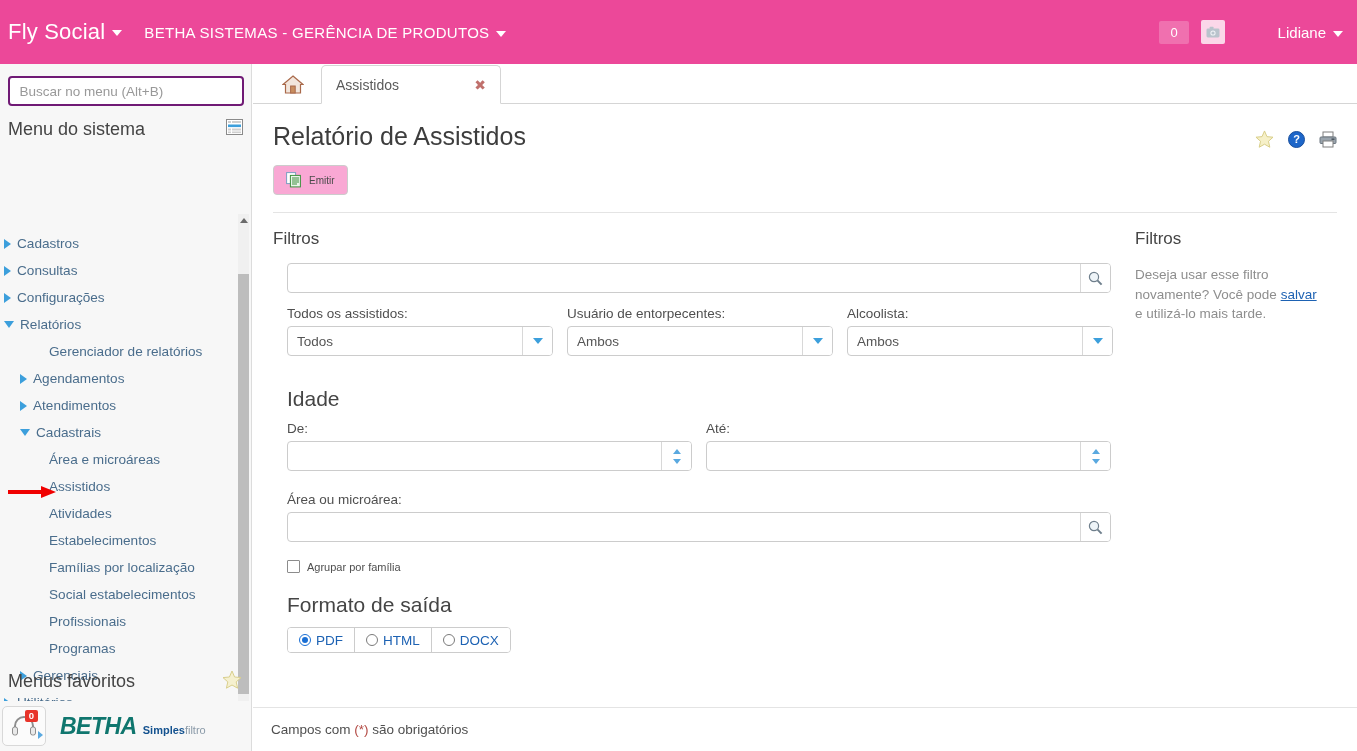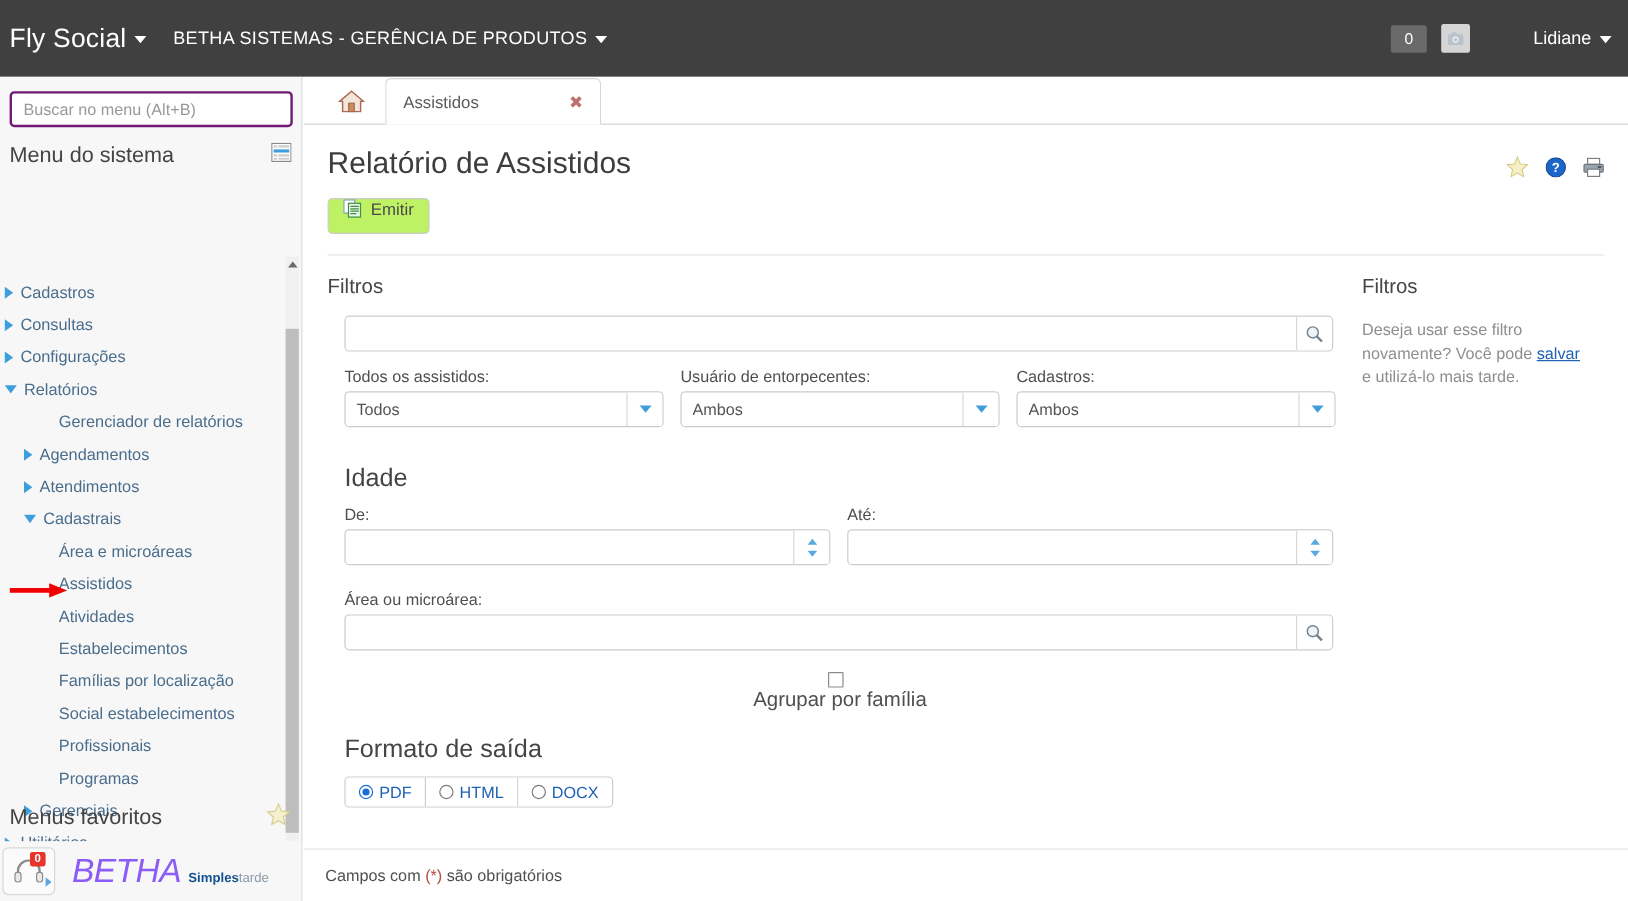--- a/index.html
+++ b/index.html
@@ -9,21 +9,21 @@
     overflow: hidden;
     font-family: "Liberation Sans", sans-serif;
     background: #ffffff;
     color: #333;
   }
 
   
   #topbar {
     position: absolute; top: 0; left: 0;
     width: 1357px; height: 64px;
-    background: #404040;
+    background: #ec4899;
     display: flex; align-items: center;
     color: #fff;
   }
   .brand {
     font-size: 22px; margin-left: 8px; letter-spacing: .2px;
     white-space: nowrap;
   }
   .caret-d {
     display: inline-block;
     width: 0; height: 0;
@@ -176,22 +176,22 @@
     background: #e8342a; color: #fff;
     font-size: 9.5px; font-weight: bold;
     border-radius: 2px;
     padding: 1px 4px;
     line-height: 1.1;
   }
   .logo-wrap {
     margin-left: 14px; display: flex; align-items: baseline;
   }
   .logo-betha {
-    font-size: 28px; font-weight: normal; font-style: italic;
-    color: #8b5cf6; letter-spacing: -.5px;
+    font-size: 23px; font-weight: bold; font-style: italic;
+    color: #0f766e; letter-spacing: -.5px;
   }
   .logo-simples { font-size: 11px; margin-left: 6px; }
   .logo-simples b { color: #14528f; font-weight: bold; }
   .logo-simples span { color: #8a9aa8; }
 
   
   #main {
     position: absolute; top: 64px; left: 253px;
     width: 1104px; height: 687px;
     background: #fff;
@@ -236,26 +236,26 @@
     line-height: 1;
   }
   #title-icons {
     position: absolute; top: 66px; right: 20px;
     display: flex; align-items: center; gap: 14px;
   }
 
   #emitir {
     margin: 16px 0 0 20px;
     height: 30px;
-    display: inline-flex; 
+    display: inline-flex; align-items: center;
     padding: 0 12px;
     border: 1px solid #cccccc;
     border-radius: 4px;
-    background: #bef264;
-    font-size: 14px; color: #4a4a4a;
+    background: #f9a8d4;
+    font-size: 10px; color: #4a4a4a;
     cursor: pointer;
     font-family: "Liberation Sans", sans-serif;
   }
   #emitir .ico { margin-right: 7px; display:flex; }
 
   #divider {
     margin: 17px 20px 0 20px;
     border-top: 1px solid #e4e4e4;
   }
 
@@ -318,21 +318,21 @@
   .spin-dn {
     width:0;height:0;border-left:4px solid transparent;border-right:4px solid transparent;border-top:5px solid #5aa9e0;
   }
   .sel-caret {
     width:0;height:0;border-left:5px solid transparent;border-right:5px solid transparent;border-top:6px solid #3c9fdc;
   }
 
   .chk-row {
     display: flex; align-items: center;
     margin: 18px 0 0 14px;
-    font-size: 17px; color: #4f4f4f; flex-direction: column;
+    font-size: 11px; color: #4f4f4f;
   }
   .chk-box {
     width: 13px; height: 13px;
     border: 1px solid #8c8c8c;
     background: #fff;
     margin-right: 7px;
     border-radius: 1px;
   }
 
   .radio-group {
@@ -543,21 +543,21 @@
       <svg width="26" height="20" viewBox="0 0 26 20">
         <path d="M4 13 V10 a9 9 0 0 1 18 0 v3" fill="none" stroke="#8d8d8d" stroke-width="2"></path>
         <rect x="1.5" y="11" width="5" height="8" rx="2" fill="#e9e9e9" stroke="#8d8d8d"></rect>
         <rect x="19.5" y="11" width="5" height="8" rx="2" fill="#e9e9e9" stroke="#8d8d8d"></rect>
       </svg>
       <span class="help-badge">0</span>
       <span style="position:absolute;right:2px;bottom:6px;width:0;height:0;border-top:4px solid transparent;border-bottom:4px solid transparent;border-left:5px solid #5aa9e0;"></span>
     </div>
     <div class="logo-wrap">
       <span class="logo-betha">BETHA</span>
-      <span class="logo-simples"><b>Simples</b><span>tarde</span></span>
+      <span class="logo-simples"><b>Simples</b><span>filtro</span></span>
     </div>
   </div>
 
   <svg id="red-arrow" viewBox="0 0 48 14">
     <line x1="0" y1="7" x2="36" y2="7" stroke="#f00000" stroke-width="4"></line>
     <polygon points="48,7 33,1 33,13" fill="#f00000"></polygon>
   </svg>
 </div>
 
 <div id="main">
@@ -647,21 +647,21 @@
         <div class="fgroup" style="width:268px;">
           <div class="fld-label">Usuário de entorpecentes:</div>
           <div class="inputbox">
             <input type="text" readonly="" value="Ambos" style="">
             <div class="addon">
                 <span class="sel-caret"></span>
               </div>
           </div>
         </div>
         <div class="fgroup" style="width:268px;">
-          <div class="fld-label">Cadastros:</div>
+          <div class="fld-label">Alcoolista:</div>
           <div class="inputbox">
             <input type="text" readonly="" value="Ambos" style="">
             <div class="addon">
                 <span class="sel-caret"></span>
               </div>
           </div>
         </div>
       </div>
 
       

